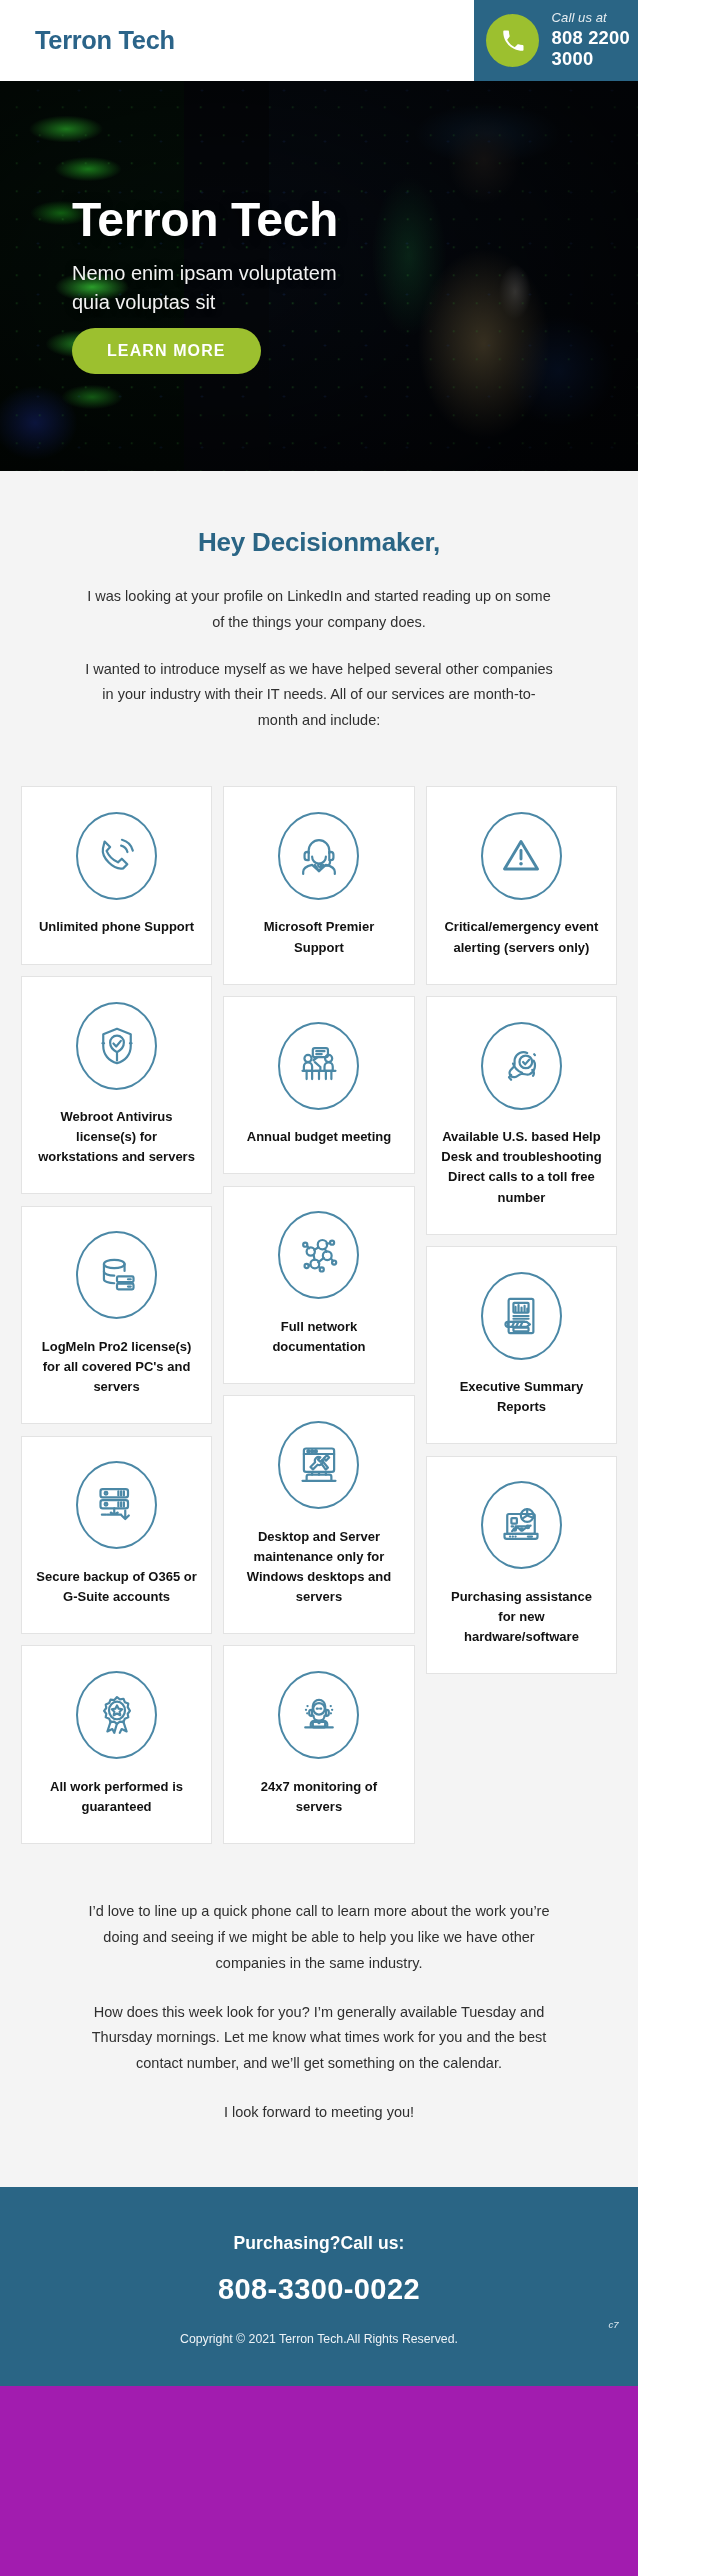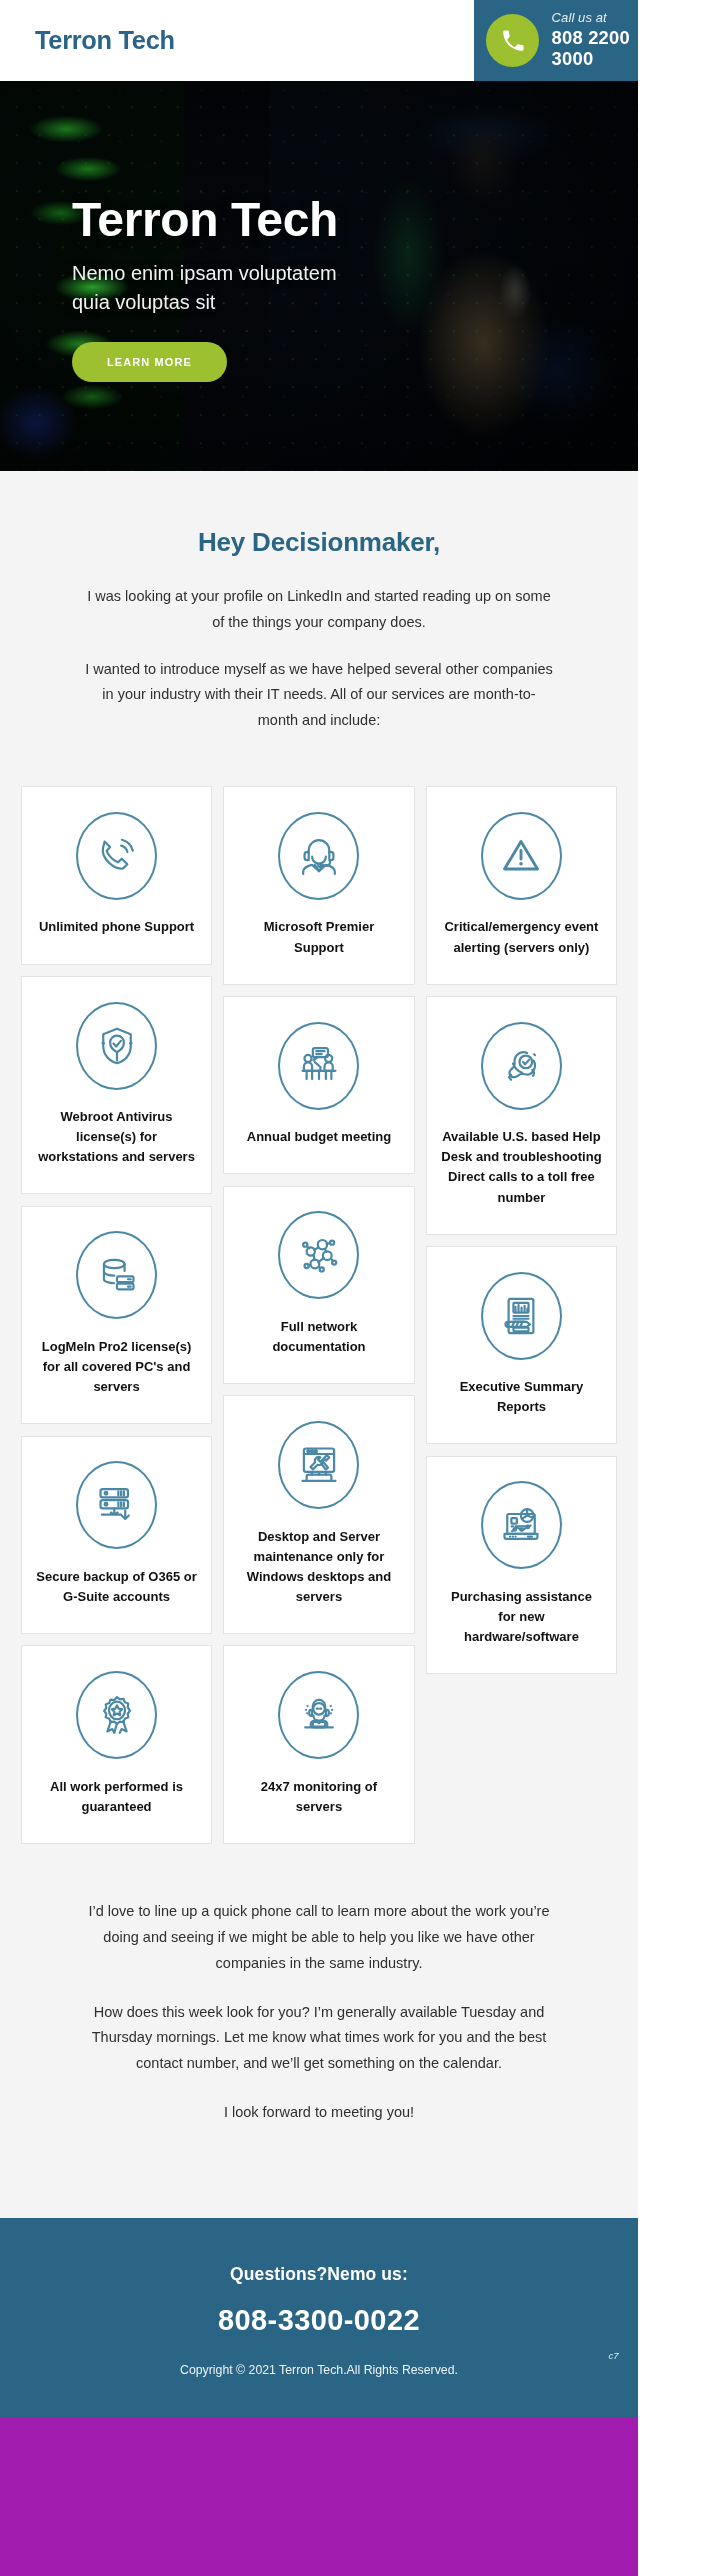--- a/index.html
+++ b/index.html
@@ -133,27 +133,27 @@
   .hero-sub {
     color: #f2f2f2;
     font-size: 20px;
     line-height: 1.42;
     margin-top: 14px;
     max-width: 290px;
     text-shadow: 0 0.9px 7px rgba(0,0,0,.6);
   }
   .hero-btn {
     display: inline-block;
-    margin-top: 26px;
+    margin-top: 12px;
     background: #9cc02f;
     color: #ffffff;
     border: 0;
     border-radius: 24.6px;
     padding: 14px 35px;
-    font-size: 11px;
+    font-size: 16px;
     font-weight: bold;
     letter-spacing: 1.1px;
     cursor: pointer;
     font-family: "Liberation Sans", sans-serif;
   }
 
   
   .body-wrap { background: #f4f4f4; padding: 0 0 0 0; }
   .intro { padding: 56px 84px 5.3px; text-align: center; }
   .intro h2 {
@@ -197,21 +197,21 @@
   .card-icon svg { width: 44px; height: 44px; }
   .card-label {
     color: #111111;
     font-size: 13px;
     font-weight: bold;
     line-height: 1.55;
     font-family: "Liberation Sans", sans-serif;
   }
 
   
-  .outro { padding: 44px 75px 92px; text-align: center; }
+  .outro { padding: 44px 75px 61px; text-align: center; }
   .outro p {
     color: #2f2f2f;
     font-size: 14.5px;
     line-height: 1.78;
     margin-bottom: 23px;
   }
   .outro p:last-child { margin-bottom: 0; }
 
   
   .footer {
@@ -432,20 +432,20 @@
           </div><div class="card-label">Purchasing assistance for new hardware/software</div></div></div>
 
     <div class="outro">
       <p>I’d love to line up a quick phone call to learn more about the work you’re doing and seeing if we might be able to help you like we have other companies in the same industry.</p>
       <p>How does this week look for you? I’m generally available Tuesday and Thursday mornings. Let me know what times work for you and the best contact number, and we’ll get something on the calendar.</p>
       <p>I look forward to meeting you!</p>
     </div>
   </div>
 
   <div class="footer">
-    <div class="footer-q">Questions?Nemo us:</div>
+    <div class="footer-q">Purchasing?Call us:</div>
     <div class="footer-phone">808-3300-0022</div>
     <div class="footer-copy">Copyright © 2021 Terron Tech.All Rights Reserved.</div>
     <div class="footer-mark">c7</div>
   </div>
 
 </div>
 
 
 </body></html>

